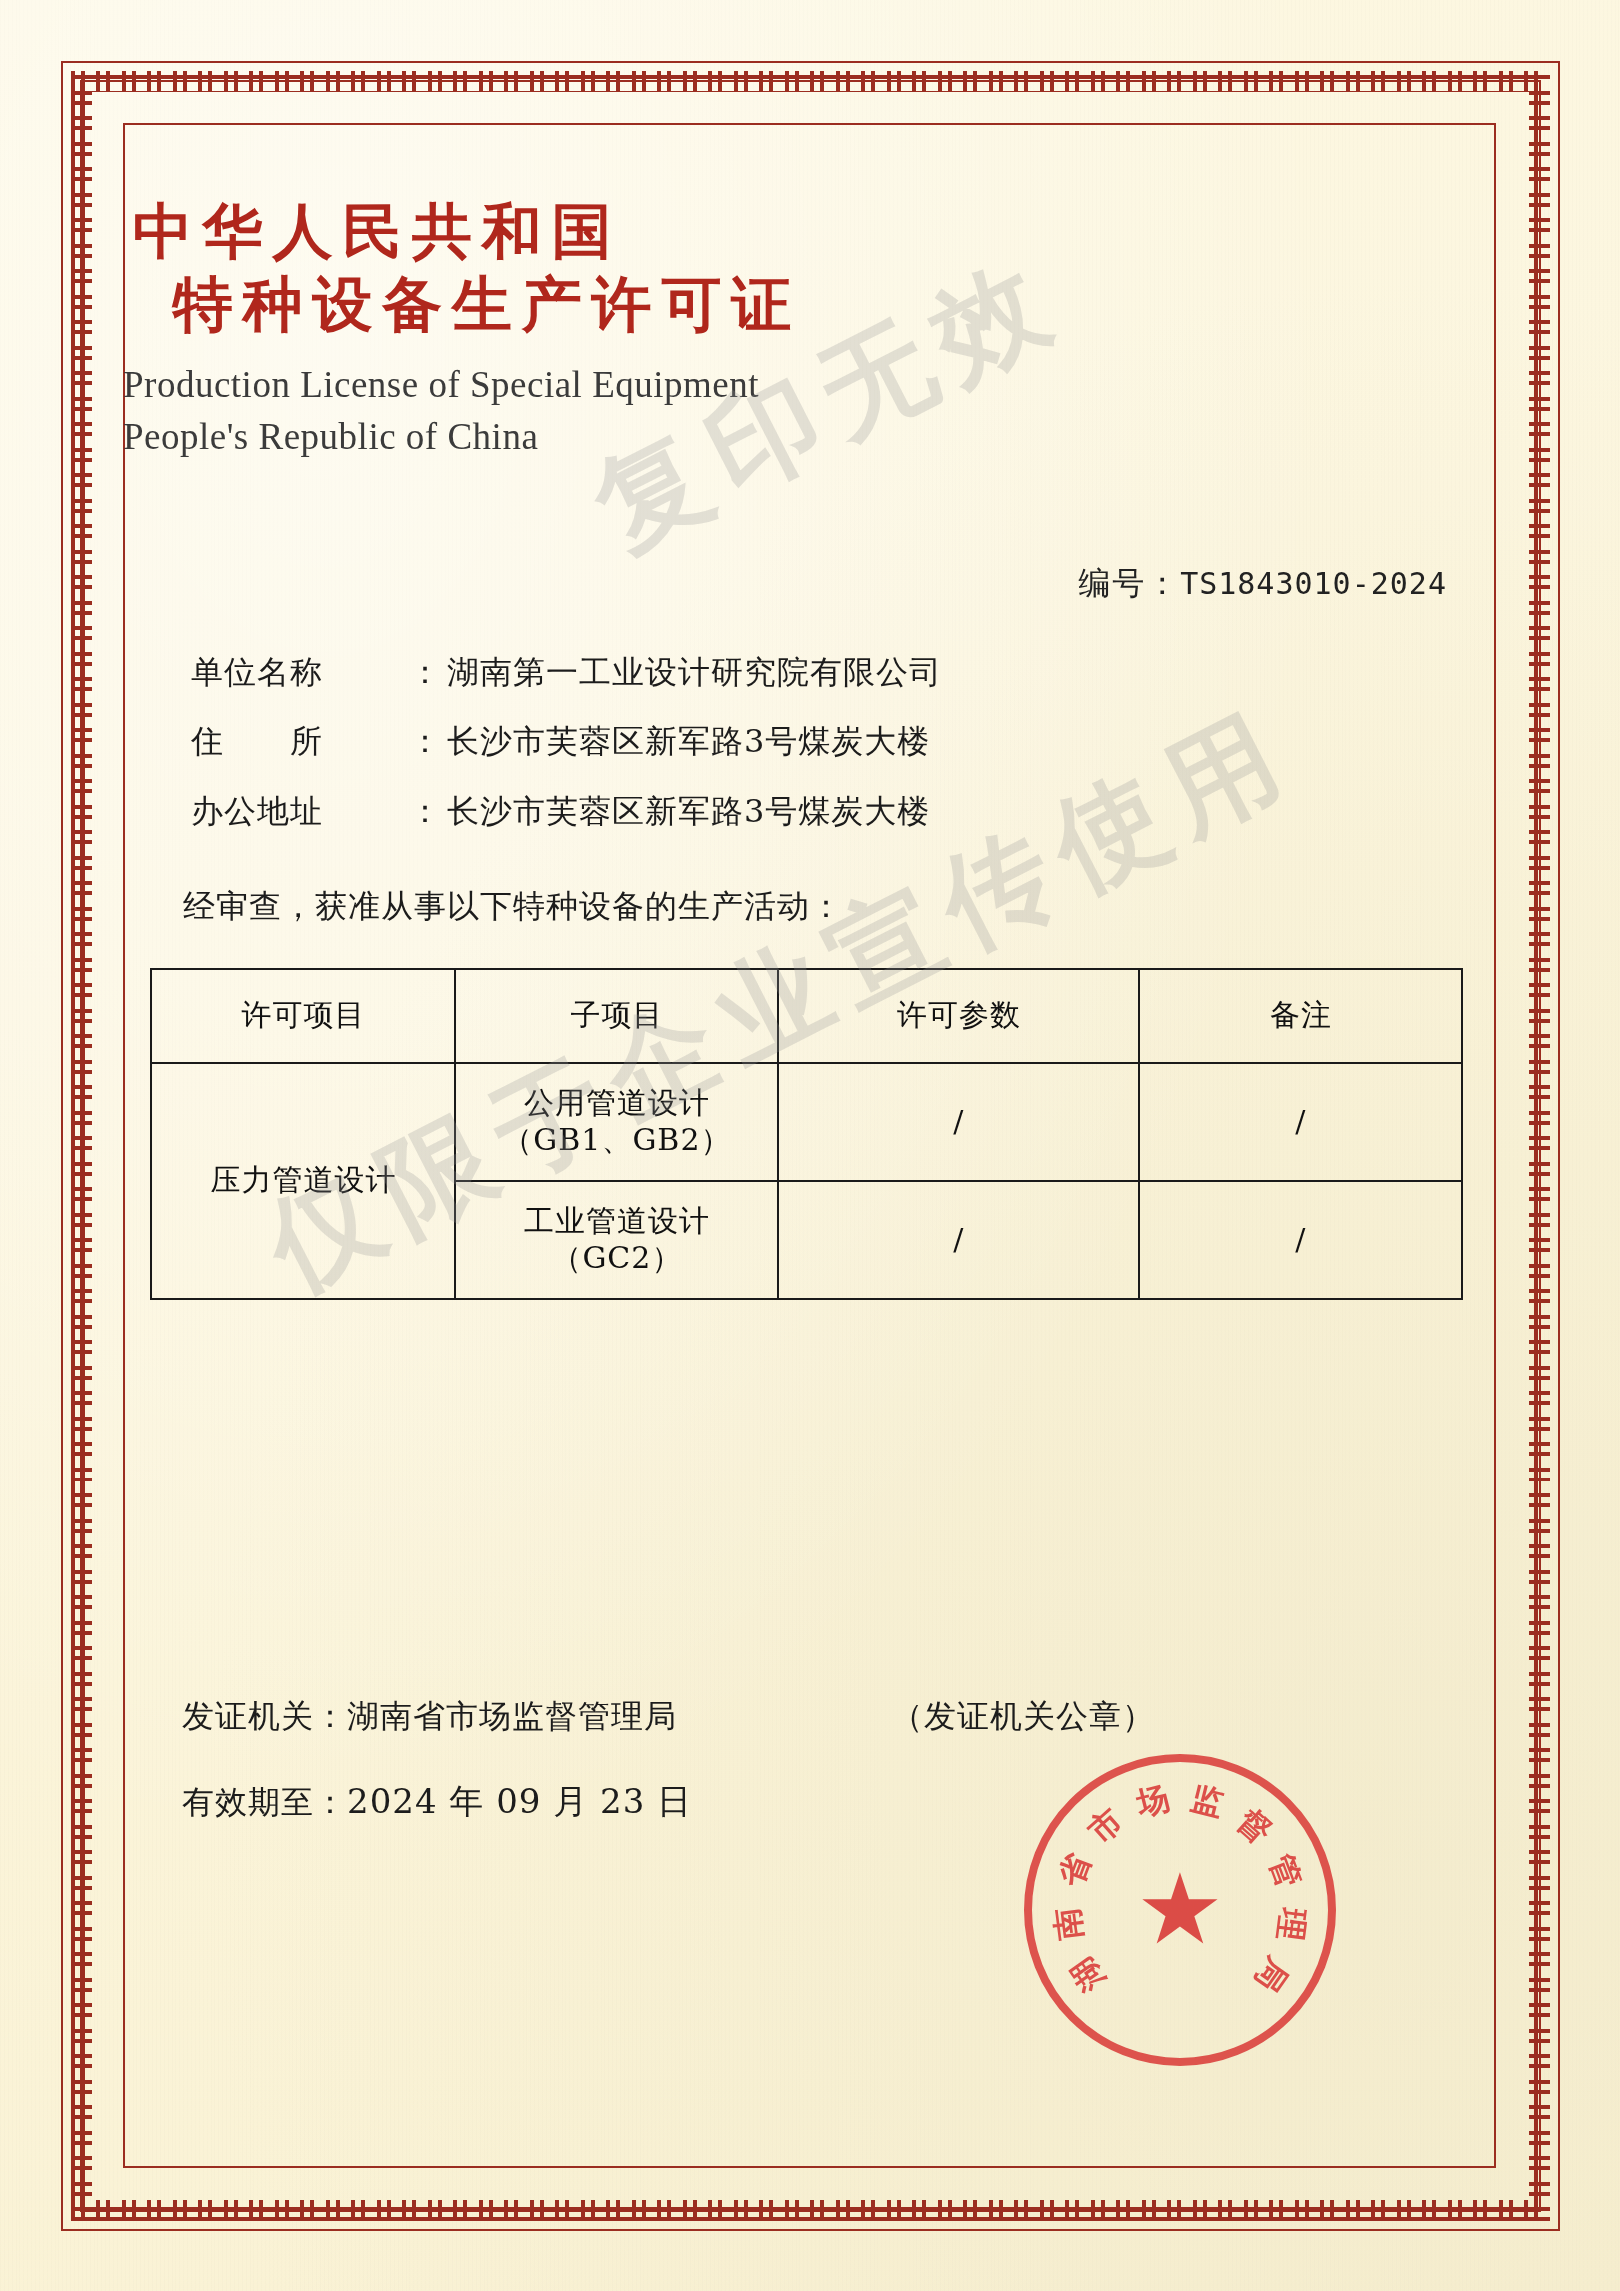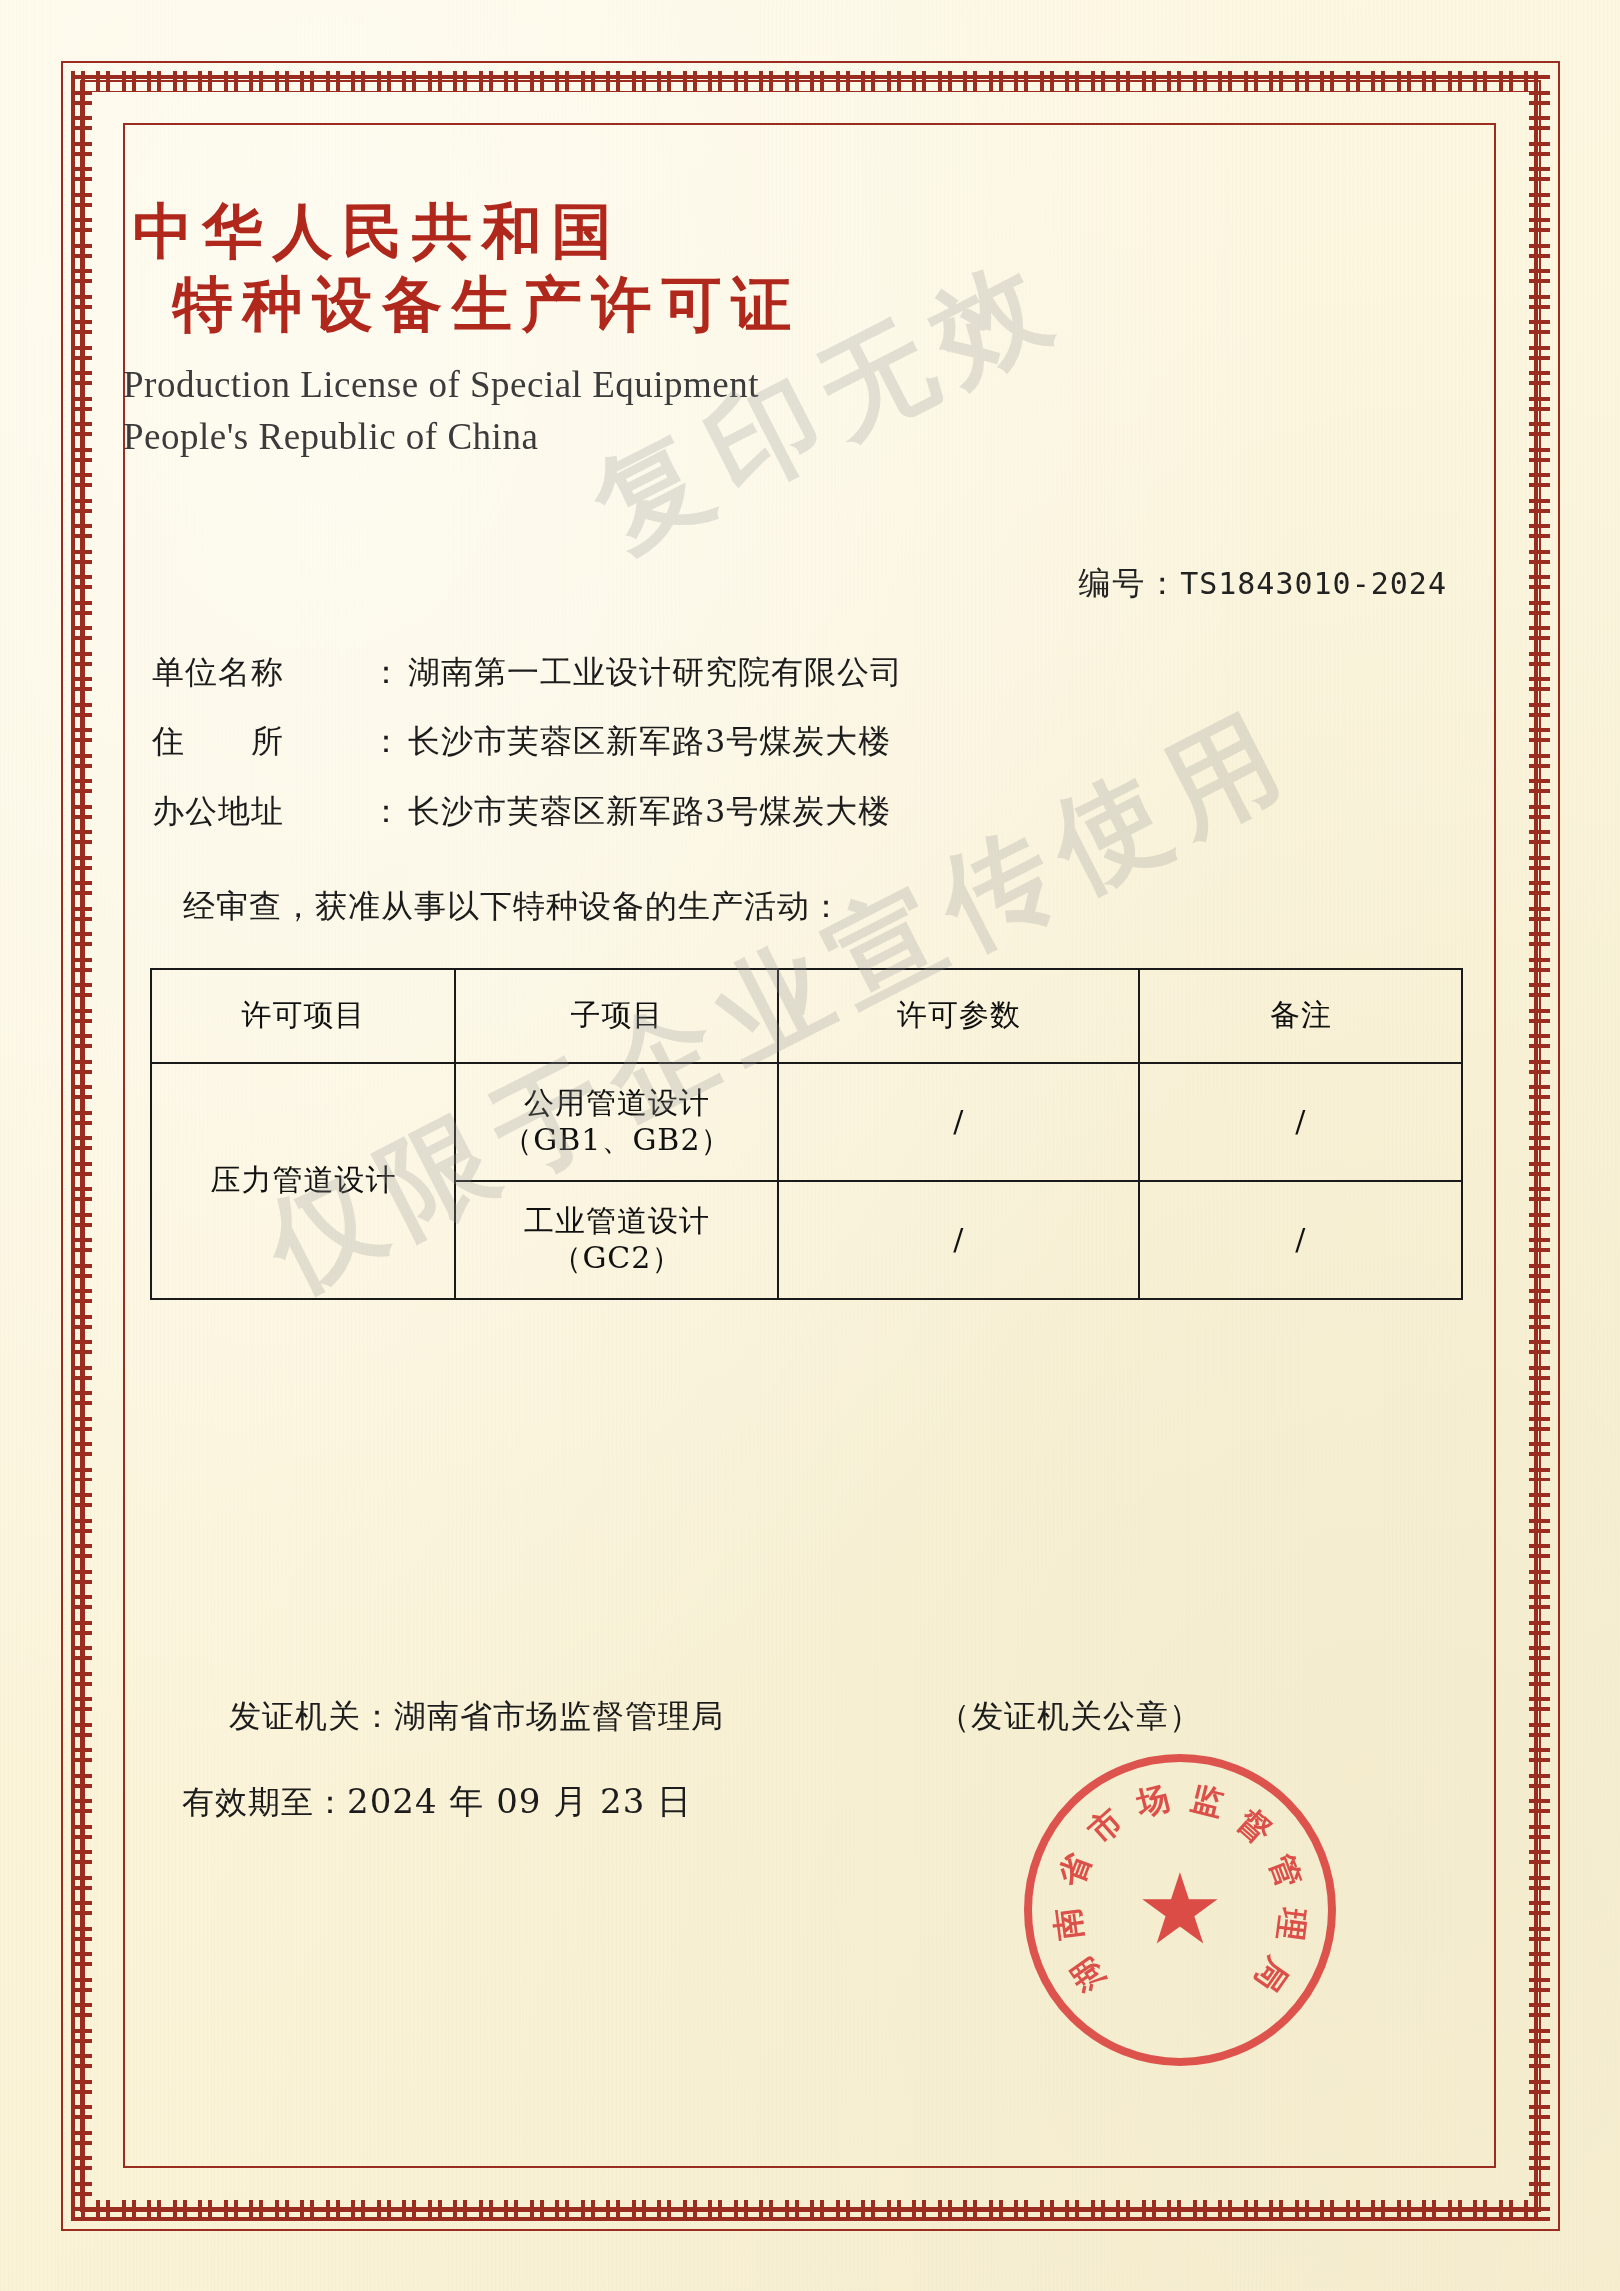--- a/index.html
+++ b/index.html
@@ -161,21 +161,21 @@
   .serial-label { letter-spacing: 2px; }
   .serial-value {
     font-family: "DejaVu Sans Mono", "Liberation Mono", monospace;
     font-size: 30px;
     letter-spacing: 1px;
   }
 
   
   .fields {
     margin-top: 45px;
-    padding-left: 29px;
+    padding-left: 68px;
   }
   .field-row {
     display: flex;
     align-items: baseline;
     font-size: 32px;
     color: #1c1c1c;
     font-family: "DejaVu Serif", "Liberation Serif", serif;
     margin-bottom: 25.5px;
   }
   .field-label {
@@ -242,21 +242,21 @@
   }
   .footer-row {
     display: flex;
     align-items: baseline;
     font-size: 32px;
     color: #1c1c1c;
     font-family: "DejaVu Serif", "Liberation Serif", serif;
     padding-left: 59px;
     letter-spacing: 1px;
   }
-  .issuer-row { margin-bottom: 37px; margin-left: 47px; }
+  .issuer-row { margin-bottom: 37px; }
   .issuer-label { flex: 0 0 auto; }
   .issuer-value { flex: 0 0 auto; }
   .seal-note {
     margin-left: 214px;
     color: #1c1c1c;
     letter-spacing: 1px;
   }
   .date-row { display: flex; align-items: baseline; margin-top: 40px; }
   .valid-label { flex: 0 0 auto; letter-spacing: 1px; }
   .valid-value {

